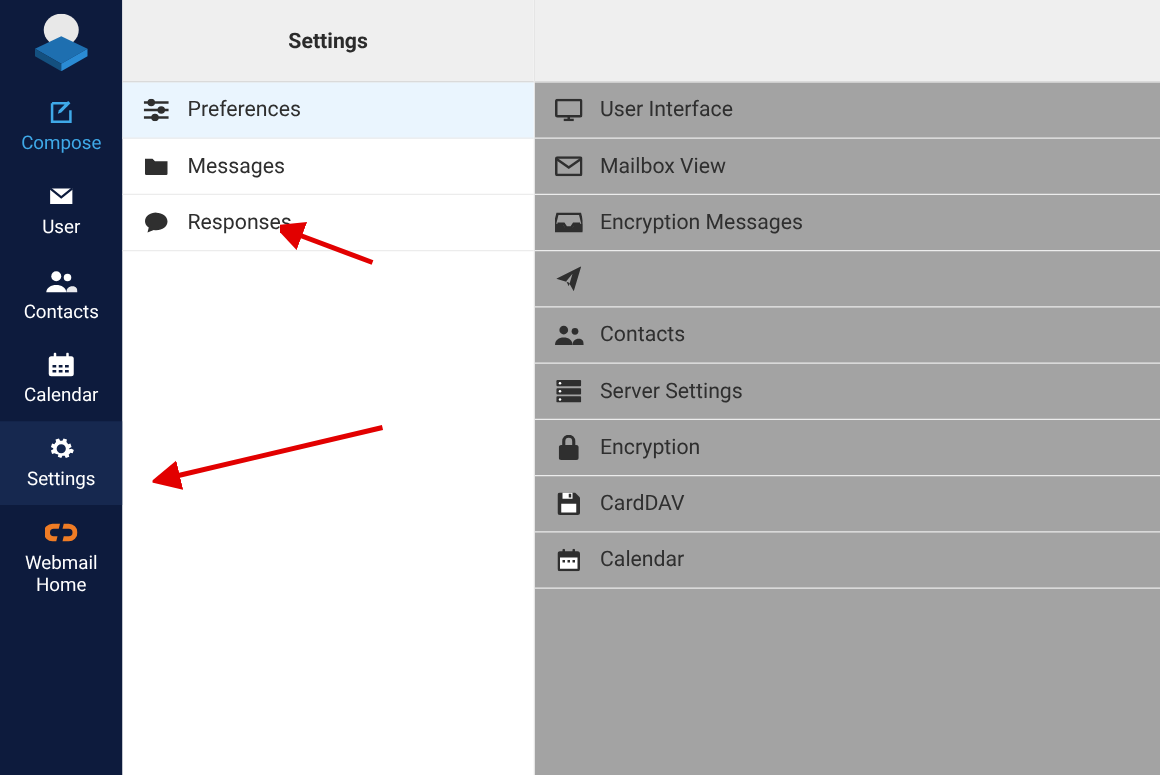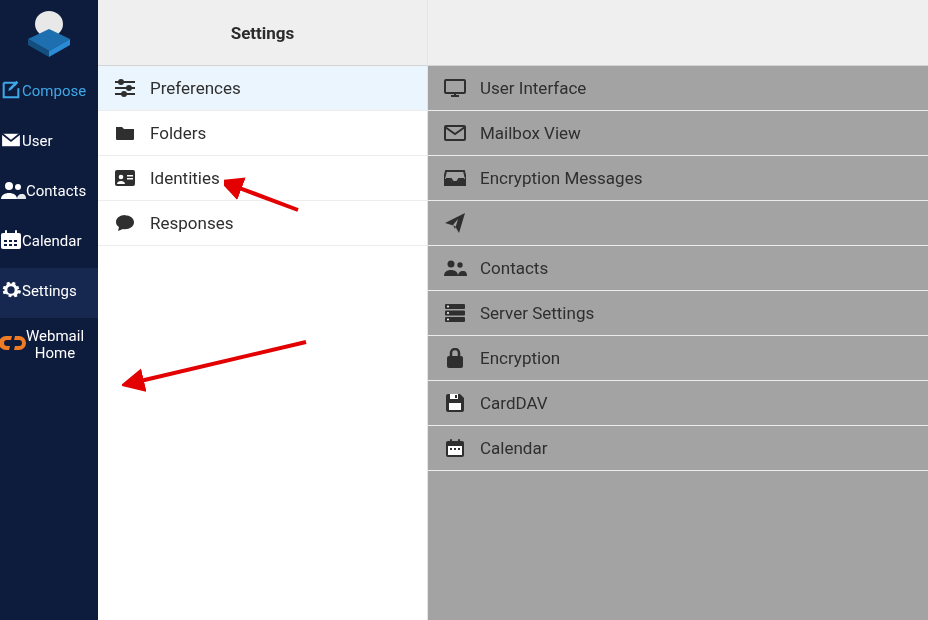--- a/index.html
+++ b/index.html
@@ -19,21 +19,21 @@
   align-items: center;
   color: #fff;
 }
 .logo-wrap {
   width: 98px; height: 68px;
   display: flex; align-items: center; justify-content: center;
 }
 .nav-item {
   width: 98px;
   padding: 10px 0 12px 0;
-  display: flex; flex-direction: row; align-items: center;
+  display: flex; flex-direction: column; align-items: center;
   cursor: pointer;
   font-size: 15px;
   color: #fff;
 }
 .nav-item.compose { color: #3fa9e8; }
 .nav-item.settings { background: #16284f; }
 .nav-item .ico { height: 24px; display: flex; align-items: center; justify-content: center; margin-bottom: 4px; }
 .nav-item .label { text-align: center; line-height: 1.15; }
 .nav-item.webmail .ico svg path { fill:#ef7c25; }
 .settings-col {
@@ -175,35 +175,23 @@
     </span>
     <span>Preferences</span>
   </div>
 
   <div class="row">
     <span class="ico">
       <svg width="20" height="16" viewBox="0 0 20 16" fill="#2f2f2f">
           <path d="M1 2h6l2 2h10v10a1 1 0 01-1 1H2a1 1 0 01-1-1V2z"></path>
         </svg>
     </span>
-    <span>Folders</span>
-  </div>
-
-  <div class="row">
-    <span class="ico">
-      <svg width="20" height="16" viewBox="0 0 20 16" fill="#2f2f2f">
-          <rect width="20" height="16" rx="2"></rect>
-          <circle cx="6" cy="7" r="2.3" fill="#fff"></circle>
-          <path d="M2 14c0-2 2-3 4-3s4 1 4 3" fill="#fff"></path>
-          <rect x="12" y="5" width="6" height="1.5" fill="#fff"></rect>
-          <rect x="12" y="8" width="6" height="1.5" fill="#fff"></rect>
-        </svg>
-    </span>
-    <span>Identities</span>
-  </div>
+    <span>Messages</span>
+  </div>
+
 
   <div class="row">
     <span class="ico">
       <svg width="20" height="18" viewBox="0 0 20 18" fill="#2f2f2f">
           <path d="M10 1C5 1 1 4 1 8c0 2 1 4 3 5l-1 4 5-2c.7.1 1.3.2 2 .2 5 0 9-3 9-7s-4-7-9-7z"></path>
         </svg>
     </span>
     <span>Responses</span>
   </div>
 </div>

